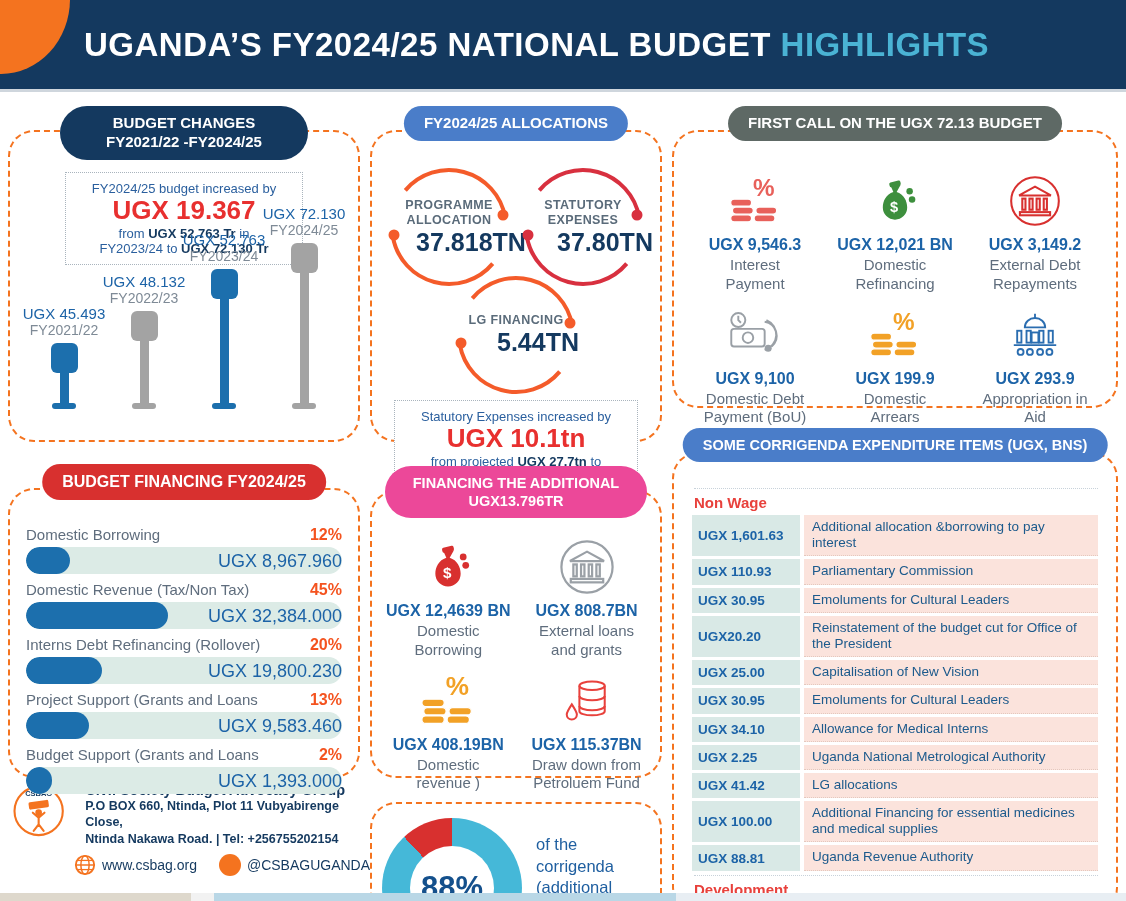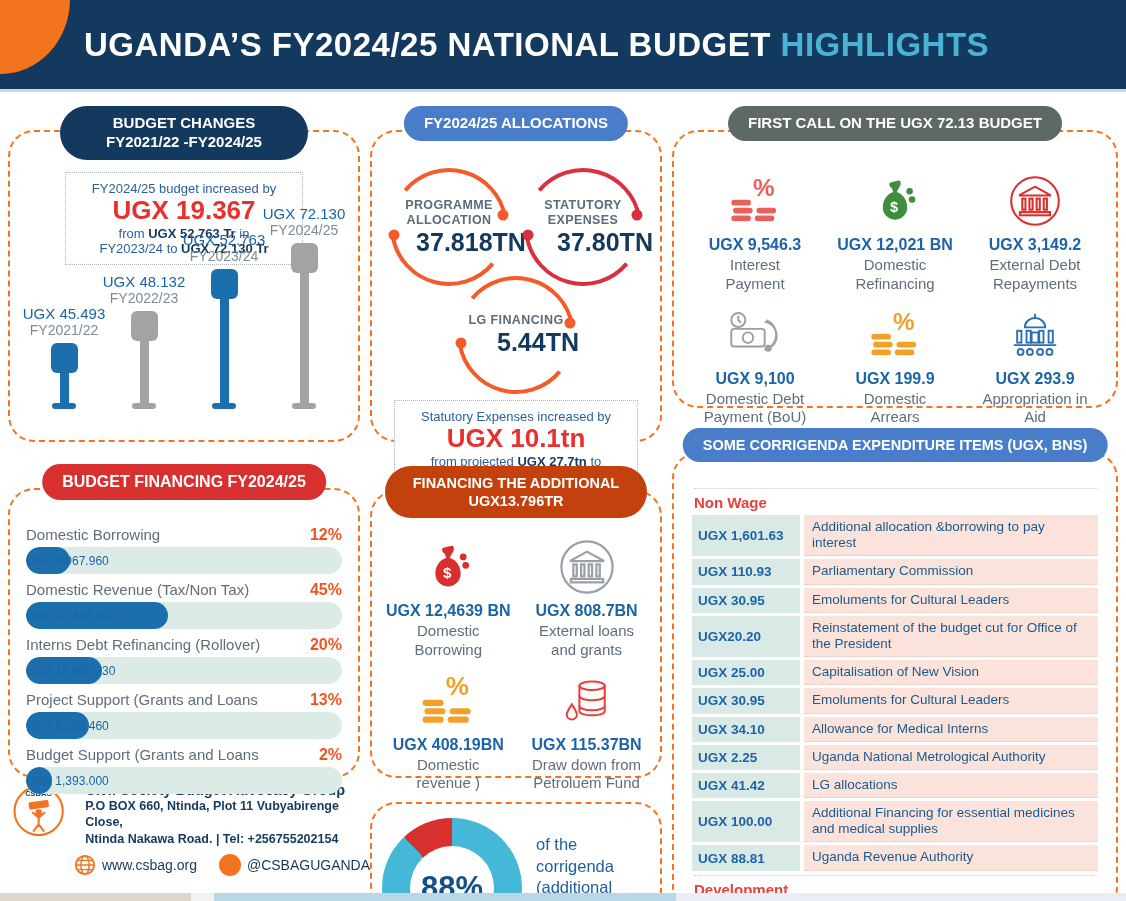--- a/index.html
+++ b/index.html
@@ -23,21 +23,21 @@
 
   .panel { position:relative; border:2px dashed #f4731f; border-radius:26px;
     margin-top:34px; padding:10px 12px 8px 12px; background:#fff; }
   .pill { position:absolute; left:50%; transform:translateX(-50%); top:-26px;
     color:#fff; font-weight:800; text-align:center; border-radius:30px;
     padding:8px 20px; line-height:1.25; white-space:nowrap; z-index:2; }
   .pill.two { white-space:normal; width:248px; }
   .pill-navy { background:#14395f; }
   .pill-red { background:#d8302f; }
   .pill-blue { background:#4a7dc9; }
-  .pill-orange { background:#c2410c; }
+  .pill-orange { background:#ec4899; }
   .pill-gray { background:#5e6965; }
 
   .callout { border:1.5px dotted #a9b4bd; background:#fff; text-align:center;
     padding:8px 10px; margin:30px auto 6px auto; color:#14395f; }
   .callout .c-line { font-size:13px; color:#2a5f9e; }
   .callout .c-amount { font-size:26px; font-weight:800; color:#e8302f; line-height:1.15; }
   .callout b { color:#14395f; }
 
   
   .pin-chart { display:flex; align-items:flex-end; justify-content:space-between;
@@ -53,21 +53,21 @@
   .fin-rows { padding:26px 4px 4px 4px; }
   .fin-row { margin-bottom:7px; }
   .fin-top { display:flex; justify-content:space-between; align-items:baseline; }
   .fin-label { font-size:15px; color:#5f6d7d; }
   .fin-pct { font-size:16px; font-weight:800; color:#f4531f; }
   .fin-track { position:relative; height:27px; background:#dcebe6; border-radius:15px;
     margin-top:3px; overflow:hidden; }
   .fin-fill { position:absolute; left:0; top:0; bottom:0; background:#1c6fad;
     border-radius:15px; min-width:26px; }
   .fin-amt { position:absolute; left:0; right:0; top:50%; transform:translateY(-50%);
-    text-align:left; font-size:12px; color:#1c63a7; }
+    text-align:right; font-size:18px; color:#1c63a7; }
 
   
   .org { display:flex; gap:20px; margin:4px 4px 0 4px; align-items:flex-start; }
   .org-text { color:#14395f; }
   .org-name { font-size:14.5px; font-weight:800; }
   .org-addr { font-size:12.5px; font-weight:700; line-height:1.3; }
   .contacts { display:flex; gap:22px; align-items:center; margin:7px 0 0 66px;
     font-size:14px; font-weight:400; color:#14395f; }
   .contact { display:flex; gap:6px; align-items:center; }
   .dot { width:22px; height:22px; border-radius:50%; background:#f4731f; }

